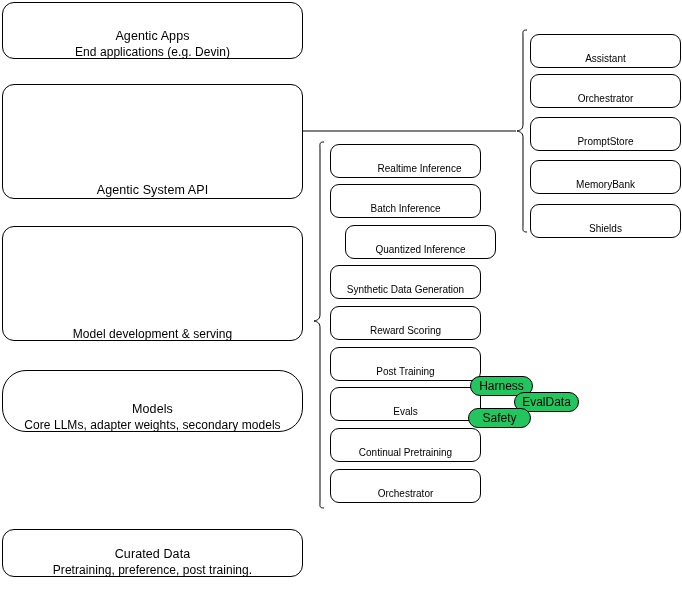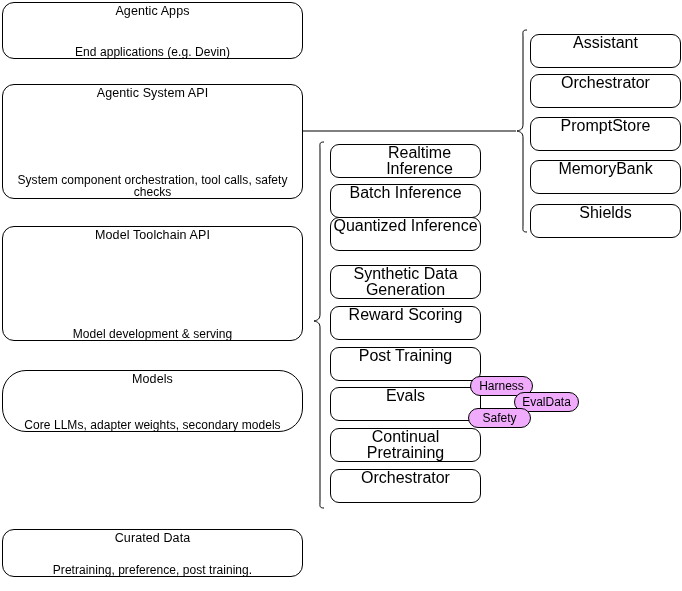--- a/index.html
+++ b/index.html
@@ -23,21 +23,21 @@
 
   
   .box {
     position: absolute;
     box-sizing: border-box;
     border: 1px solid #000000;
     background: #ffffff;
     display: flex;
     flex-direction: column;
     align-items: center;
-    justify-content: space-between;
+    justify-content: flex-end;
     text-align: center;
   }
 
   
   .layer {
     border-radius: 12px;
     left: 2px;
     width: 301px;
   }
   .layer .title {
@@ -49,38 +49,38 @@
     font-size: 12px;
     line-height: 12px;
     margin-top: 2px;
     letter-spacing: 0.05px;
   }
 
   
   .item {
     border-radius: 9px;
     height: 34px;
-    font-size: 16px;
+    font-size: 10px;
     line-height: 16px;
   }
   .mid-item {
     left: 330px;
     width: 151px;
   }
   .right-item {
     left: 530px;
     width: 151px;
   }
 
   
   .subpill {
     position: absolute;
     box-sizing: border-box;
     border: 1px solid #000000;
-    background: #f0abfc;
+    background: #22c55e;
     border-radius: 999px;
     height: 20px;
     display: flex;
     align-items: center;
     justify-content: center;
     font-size: 12px;
     line-height: 14px;
     text-align: left;
   }
 
@@ -109,25 +109,23 @@
 
 <div id="canvas">
 
   <div class="box layer" style="top:2px; height:57px;">
     <div class="title">Agentic Apps</div>
     <div class="subtitle">End applications (e.g. Devin)</div>
   </div>
 
   <div class="box layer" style="top:84px; height:115px;">
     <div class="title">Agentic System API</div>
-    <div class="subtitle">System component orchestration, tool calls, safety checks</div>
   </div>
 
   <div class="box layer" style="top:226px; height:115px;">
-    <div class="title">Model Toolchain API</div>
     <div class="subtitle">Model development &amp; serving</div>
   </div>
 
   <div class="box layer" style="top:370px; height:62px;border-radius:24px;">
     <div class="title">Models</div>
     <div class="subtitle">Core LLMs, adapter weights, secondary models</div>
   </div>
 
 
   <div class="box layer" style="top:529px; height:48px;">
@@ -148,21 +146,21 @@
              L 10 361
              C 10 366, 9 368, 14 368"></path>
   </svg>
 
   <div class="box item mid-item" style="top:144px;padding-left:28px;">
     <span>Realtime Inference</span>
   </div>
   <div class="box item mid-item" style="top:184px;">
     <span>Batch Inference</span>
   </div>
-  <div class="box item mid-item" style="top:217px;">
+  <div class="box item mid-item" style="top:225px;margin-left:15px;">
     <span>Quantized Inference</span>
   </div>
   <div class="box item mid-item" style="top:265px;">
     <span>Synthetic Data Generation</span>
   </div>
   <div class="box item mid-item" style="top:306px;">
     <span>Reward Scoring</span>
   </div>
   <div class="box item mid-item" style="top:347px;">
     <span>Post Training</span>

